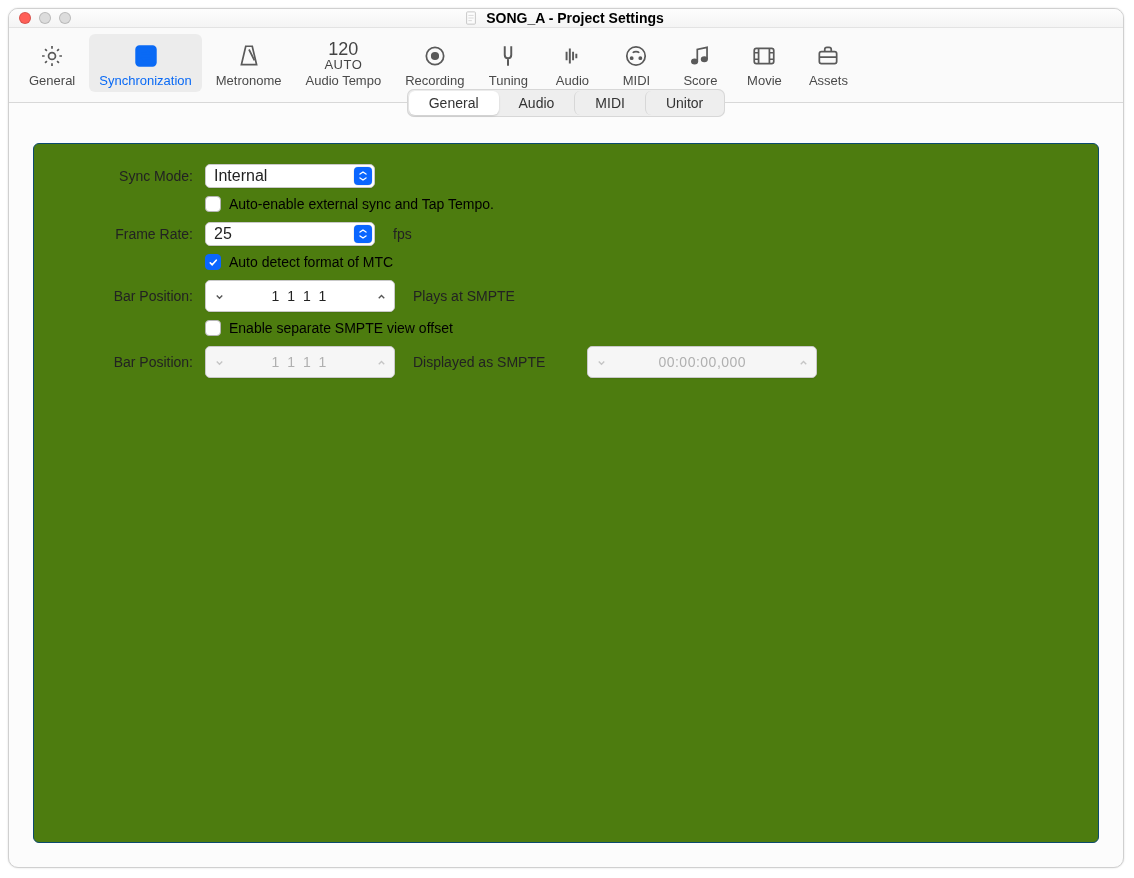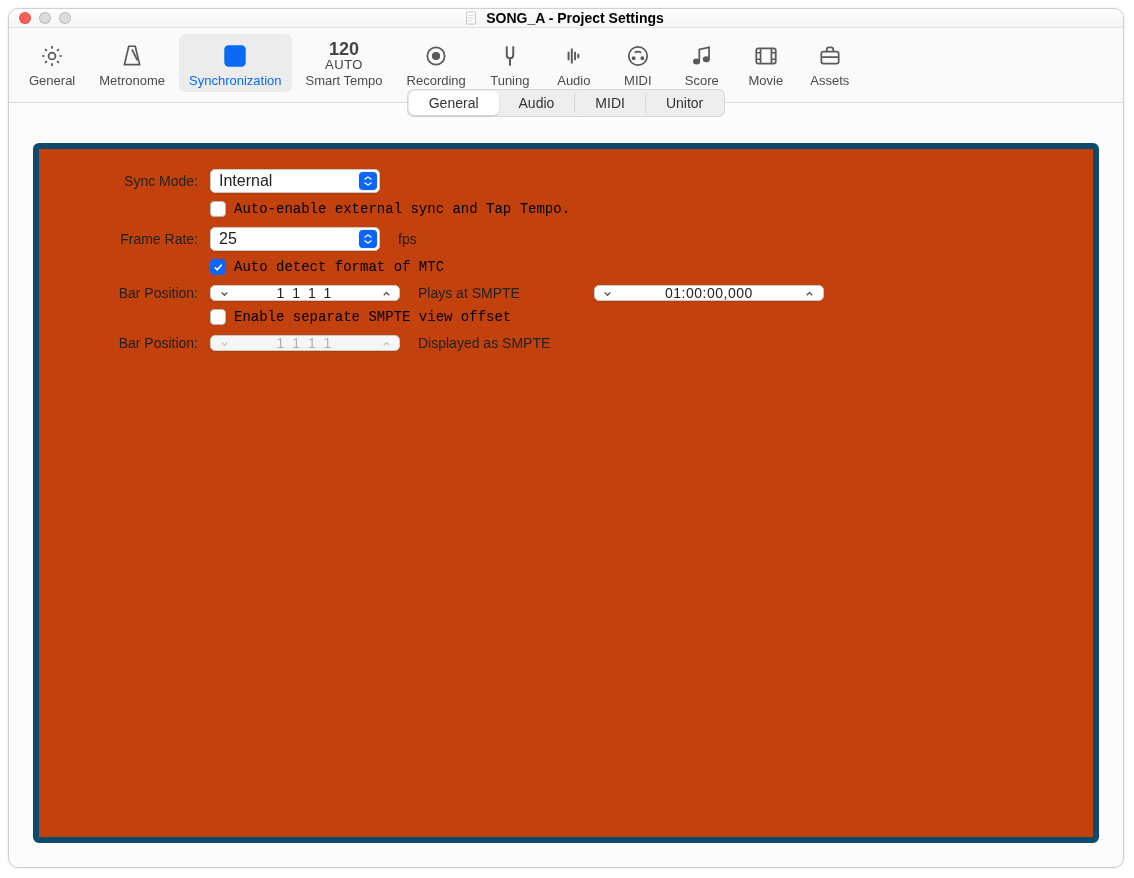--- a/index.html
+++ b/index.html
@@ -33,27 +33,27 @@
   .tbitem {
     display: flex; flex-direction: column; align-items: center; justify-content: flex-end;
     padding: 4px 10px 4px 10px; border-radius: 6px; line-height: 1.1; color: #4a4a4a; font-size: 13px;
     min-width: 60px; height: 58px; cursor: default;
   }
   .tbitem.active { background: #ececec; color: #0a6af5; }
   .tbitem .icon { width: 28px; height: 28px; display:flex; align-items:center; justify-content:center; margin-bottom: 4px; }
   .tbitem.active .icon svg { stroke: #0a6af5; fill: #0a6af5; }
   .tbitem-label { font-size: 13px; }
   .smarttempo-txt { display:flex; flex-direction:column; align-items:center; font-family: inherit; }
-  .smarttempo-txt .big { font-size: 18px; font-weight:700; line-height:1; }
+  .smarttempo-txt .big { font-size: 18px; font-weight:400; line-height:1; }
   .smarttempo-txt .small { font-size: 13px; letter-spacing: 0.5px; }
 
   
   .content { flex:1; padding: 24px 24px; }
   .panel {
-    background: #c2410c; border: 6px solid #0c4a6e; border-radius: 6px;
+    background: #4d7c0f; border: 1px solid #0c4a6e; border-radius: 6px;
     padding: 20px 24px 24px 24px; min-height: 700px; position: relative;
   }
 
   
   .segmented-wrap { display:flex; justify-content:center; margin-top:-38px; margin-bottom: 26px; }
   .segmented {
     display:flex; background: #eee; border-radius: 7px; box-shadow: inset 0 0 0 1px #d7d7d7;
     padding: 2px; font-size: 14px;
   }
   .segmented .seg {
@@ -73,30 +73,30 @@
     height: 24px; background:#fff; border:1px solid #c9c9c9; border-radius:5px;
     padding: 0 2px 0 8px; min-width: 170px; box-shadow: 0 0.5px 1px rgba(0,0,0,0.08);
   }
   .select .sel-text { font-size:16px; }
   .select .sel-btn {
     width:18px; height:18px; background:#0a66ff; border-radius:4px; display:flex; flex-direction:column;
     align-items:center; justify-content:center;
     box-shadow: 0 0 0 0.5px rgba(0,0,0,0.1);
   }
 
-  .checkbox-row { display:flex; align-items:center; gap:8px; padding-left: 147px; margin-bottom:10px; font-size:14px;font-family:Liberation Mono, monospace; }
+  .checkbox-row { display:flex; align-items:center; gap:8px; padding-left: 147px; margin-bottom:10px; font-size:14px; }
   .chk {
     width:16px; height:16px; border:1px solid #b5b5b5; border-radius:4px; background:#fff; display:inline-flex;
     align-items:center; justify-content:center;
   }
   .chk.checked { background:#0a66ff; border-color:#0a66ff; }
   .chk.checked svg { stroke:#fff; }
 
   .stepper {
-    display:inline-flex; align-items:center; height:16px; background:#fff; border:1px solid #c9c9c9;
+    display:inline-flex; align-items:center; height:32px; background:#fff; border:1px solid #c9c9c9;
     border-radius:5px; padding:0 6px; gap:6px; box-shadow:0 0.5px 1px rgba(0,0,0,0.08);
   }
   .stepper.wide { min-width: 190px; justify-content: space-between; }
   .stepper.wider { min-width: 230px; justify-content: space-between; }
   .stepper .chev { width:14px; height:14px; display:inline-flex; align-items:center; justify-content:center; }
   .stepper .val { font-size:14px; letter-spacing: 2px; flex:1; text-align:center; font-variant-numeric: tabular-nums; }
   .stepper .val.tight { letter-spacing: 0.5px; }
   .stepper.disabled { background:#f6f6f6; color:#b0b0b0; }
   .stepper.disabled .val { color:#b0b0b0; }
   .stepper.disabled svg { stroke:#c5c5c5; }
@@ -131,48 +131,48 @@
     <div class="tbitem">
       <span class="icon">
         <svg viewBox="0 0 24 24" width="26" height="26" fill="none" stroke="#5a5a5a" stroke-width="1.6">
           <circle cx="12" cy="12" r="3.2"></circle>
           <path d="M12 2.8v2.4M12 18.8v2.4M21.2 12h-2.4M5.2 12H2.8M18.4 5.6l-1.7 1.7M7.3 16.7l-1.7 1.7M18.4 18.4l-1.7-1.7M7.3 7.3 5.6 5.6"></path>
         </svg>
       </span>
       <span class="tbitem-label">General</span>
     </div>
 
-    <div class="tbitem">
-      <span class="icon">
-        <svg viewBox="0 0 24 24" width="26" height="26" fill="none" stroke="#5a5a5a" stroke-width="1.6">
-          <path d="M9 3h6l4 17H5L9 3z"></path>
-            <path d="M12 6l5 10"></path>
-        </svg>
-      </span>
-      <span class="tbitem-label">Metronome</span>
-    </div>
-
     <div class="tbitem active">
       <span class="icon">
         <svg viewBox="0 0 24 24" width="26" height="26" fill="none" stroke="#0a6af5" stroke-width="1.8">
           <rect x="3" y="3" width="18" height="18" rx="3"></rect>
           <path d="M8 9.5h7l-2-2M16 14.5H9l2 2"></path>
         </svg>
       </span>
       <span class="tbitem-label">Synchronization</span>
     </div>
 
     <div class="tbitem">
       <span class="icon">
+        <svg viewBox="0 0 24 24" width="26" height="26" fill="none" stroke="#5a5a5a" stroke-width="1.6">
+          <path d="M9 3h6l4 17H5L9 3z"></path>
+            <path d="M12 6l5 10"></path>
+        </svg>
+      </span>
+      <span class="tbitem-label">Metronome</span>
+    </div>
+
+    <div class="tbitem">
+      <span class="icon">
         <span class="smarttempo-txt" style="color:#444">
           <span class="big">120</span>
           <span class="small">AUTO</span>
         </span>
       </span>
-      <span class="tbitem-label">Smart Tempo</span>
+      <span class="tbitem-label">Audio Tempo</span>
     </div>
 
     <div class="tbitem">
       <span class="icon">
         <svg viewBox="0 0 24 24" width="26" height="26" fill="none" stroke="#5a5a5a" stroke-width="1.6">
             <circle cx="12" cy="12" r="8"></circle>
             <circle cx="12" cy="12" r="3" fill="#5a5a5a"></circle>
           </svg>
       </span>
       <span class="tbitem-label">Recording</span>
@@ -304,33 +304,20 @@
             </span>
           <span class="val">1  1  1      1</span>
           <span class="chev">
               <svg width="11" height="11" viewBox="0 0 12 12">
                 <path d="M3 8l3-3 3 3" stroke="#555" stroke-width="1.5" fill="none"></path>
               </svg>
             </span>
         </div>
         <span class="after-col">Plays at SMPTE</span>
         <div style="width:50px"></div>
-        <div class="stepper wider">
-          <span class="chev">
-              <svg width="11" height="11" viewBox="0 0 12 12">
-                <path d="M3 5l3 3 3-3" stroke="#555" stroke-width="1.5" fill="none"></path>
-              </svg>
-            </span>
-          <span class="val tight">01:00:00,000</span>
-          <span class="chev">
-              <svg width="11" height="11" viewBox="0 0 12 12">
-                <path d="M3 8l3-3 3 3" stroke="#555" stroke-width="1.5" fill="none"></path>
-              </svg>
-            </span>
-        </div>
       </div>
 
       <div class="checkbox-row">
         <span class="chk"></span>
         <span>Enable separate SMPTE view offset</span>
       </div>
 
       <div class="row">
         <div class="label-col">Bar Position:</div>
         <div class="stepper wide disabled">
@@ -341,18 +328,31 @@
             </span>
           <span class="val">1  1  1      1</span>
           <span class="chev">
               <svg width="11" height="11" viewBox="0 0 12 12">
                 <path d="M3 8l3-3 3 3" stroke="#c5c5c5" stroke-width="1.5" fill="none"></path>
               </svg>
             </span>
         </div>
         <span class="after-col">Displayed as SMPTE</span>
         <div style="width:18px"></div>
+        <div class="stepper wider disabled">
+          <span class="chev">
+              <svg width="11" height="11" viewBox="0 0 12 12">
+                <path d="M3 5l3 3 3-3" stroke="#c5c5c5" stroke-width="1.5" fill="none"></path>
+              </svg>
+            </span>
+          <span class="val tight">00:00:00,000</span>
+          <span class="chev">
+              <svg width="11" height="11" viewBox="0 0 12 12">
+                <path d="M3 8l3-3 3 3" stroke="#c5c5c5" stroke-width="1.5" fill="none"></path>
+              </svg>
+            </span>
+        </div>
       </div>
 
     </div>
   </div>
 
 </div>
 
 </body></html>

